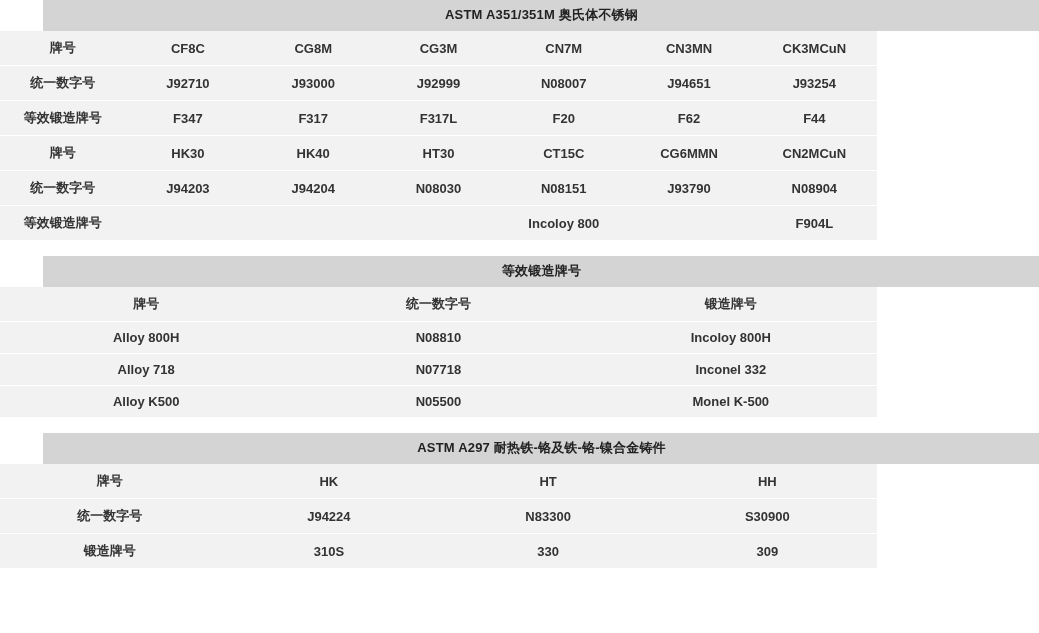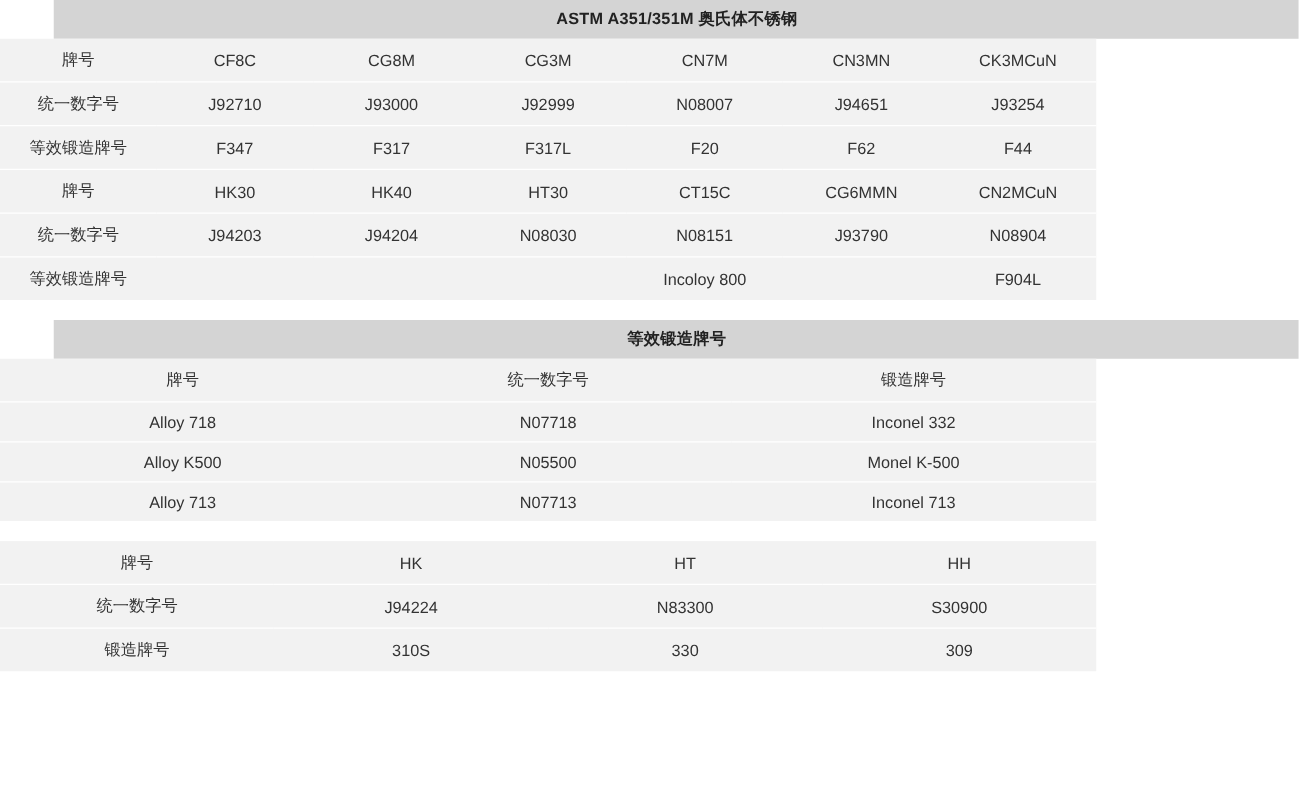--- a/index.html
+++ b/index.html
@@ -32,20 +32,21 @@
     text-align: center;
     padding: 6px 0 7px 1px;
     letter-spacing: 0.2px;
     margin-left: 43px;
   }
   table.grid {
     width: 877px;
     border-collapse: collapse;
     table-layout: fixed;
     background: #f2f2f2;
+    font-weight: bold;
   }
   table.grid td {
     text-align: center;
     font-size: 13px;
     color: #333333;
     padding: 8px 2px 8px 2px;
     border-bottom: 1px solid #ffffff;
     background: #f2f2f2;
     white-space: nowrap;
     overflow: hidden;
@@ -133,41 +134,42 @@
   <div class="section">
     <div class="section-header">等效锻造牌号</div>
     <table class="grid">
       <tbody>
         <tr>
           <td>牌号</td>
           <td>统一数字号</td>
           <td>锻造牌号</td>
         </tr>
         <tr>
+          <td>Alloy 800H</td>
+          <td>N08810</td>
+          <td>Incoloy 800H</td>
+        </tr>
+        <tr>
           <td>Alloy 718</td>
           <td>N07718</td>
           <td>Inconel 332</td>
         </tr>
         <tr>
           <td>Alloy K500</td>
           <td>N05500</td>
           <td>Monel K-500</td>
         </tr>
-        <tr>
-          <td>Alloy 713</td>
-          <td>N07713</td>
-          <td>Inconel 713</td>
-        </tr>
       </tbody>
     </table>
   </div>
 
   <div class="spacer"></div>
 
   <div class="section">
+    <div class="section-header">ASTM A297 耐热铁-铬及铁-铬-镍合金铸件</div>
     <table class="grid">
       <tbody>
         <tr>
           <td class="rowlabel">牌号</td>
           <td>HK</td>
           <td>HT</td>
           <td>HH</td>
         </tr>
         <tr>
           <td class="rowlabel">统一数字号</td>

